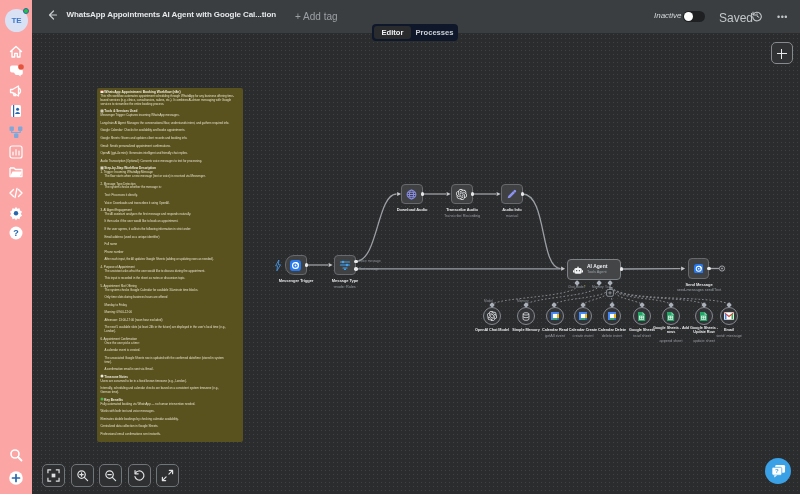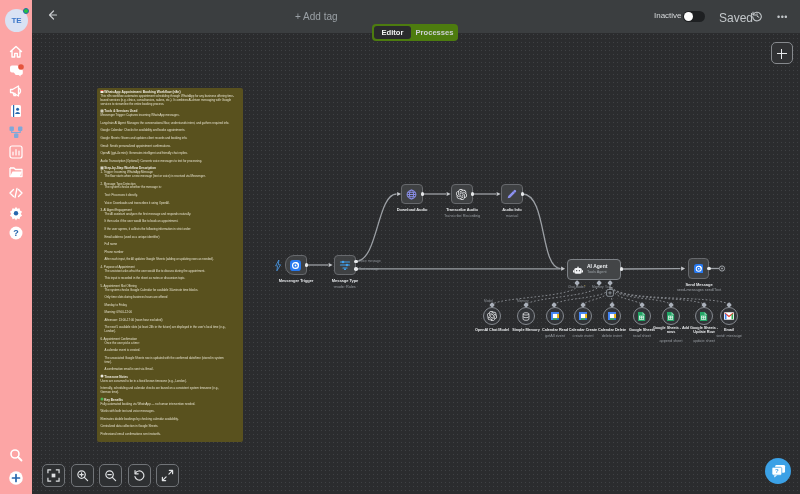--- a/index.html
+++ b/index.html
@@ -5,33 +5,33 @@
 * { margin:0; padding:0; box-sizing:border-box; }
 html,body { width:800px; height:494px; overflow:hidden; background:#2c2d2f; font-family:"Liberation Sans", sans-serif; }
 #stage { position:relative; width:800px; height:494px; overflow:hidden; }
 
 #canvas { position:absolute; left:32px; top:33px; right:0; bottom:0; background-color:#2b2c2e; }
 
 #topbar { position:absolute; left:32px; top:0; width:768px; height:33px; background:#3b3e40; }
 #title { position:absolute; left:34.5px; top:10px; font-size:8px; font-weight:bold; color:#e6e8ea; letter-spacing:-0.08px; }
 #addtag { position:absolute; left:263px; top:11px; font-size:10px; color:#9aa0a5; }
 #backarrow { position:absolute; left:14px; top:9px; width:12px; height:12px; }
-#inactive { position:absolute; left:622px; top:11px; font-size:8px; color:#d6d9db; }
+#inactive { position:absolute; left:622px; top:11px; font-size:8px; color:#d6d9db;font-style:italic; }
 .toggle { position:absolute; left:651px; top:11px; width:22px; height:11px; background:#1e2022; border-radius:6px; }
 .toggle .knob { position:absolute; left:1px; top:1px; width:9px; height:9px; border-radius:50%; background:#fdfdfd; }
 #saved { position:absolute; left:687px; top:11px; font-size:12px; color:#c3c7ca; }
 #hist { position:absolute; left:719px; top:10px; width:12px; height:12px; }
 #dots3 { position:absolute; left:745px; top:12px; font-size:9px; color:#c3c7ca; letter-spacing:0.5px; }
 
 #sidebar { position:absolute; left:0; top:0; width:32px; height:494px; background:#fca5a5; z-index:5; }
 #avatar { position:absolute; left:5px; top:9px; width:23px; height:23px; border-radius:50%; background:#d9e2f4; color:#3d77c9; font-size:8px; font-weight:bold; text-align:center; line-height:23px; }
 #avatar .dot { position:absolute; right:-1px; top:-1px; width:6px; height:6px; border-radius:50%; background:#24c341; border:1px solid #2767ae; }
 .sic { position:absolute; left:8px; width:16px; height:16px; }
 
-#tabs { position:absolute; left:372px; top:24px; width:86px; height:17px; background:#4d7c0f; border-radius:4px; z-index:6; display:flex; align-items:center; }
+#tabs { position:absolute; left:372px; top:24px; width:86px; height:17px; background:#0f172a; border-radius:4px; z-index:6; display:flex; align-items:center; }
 #tab-editor { margin-left:2px; width:37px; height:13px; background:#2a2b2d; border-radius:3px; color:#f2f3f4; font-size:7.6px; font-weight:bold; text-align:center; line-height:13px; }
 #tab-exec { flex:1; color:#cdd1d5; font-size:7.6px; font-weight:bold; text-align:center; }
 
 #addbtn { position:absolute; left:771px; top:42px; width:22px; height:22px; border:1.6px solid #86898d; border-radius:5px; background:#313234; color:#e8eaec; z-index:4; }
 #addbtn:before { content:""; position:absolute; left:4.5px; top:9.6px; width:10px; height:1.8px; background:#e8eaec; }
 #addbtn:after { content:""; position:absolute; left:8.6px; top:5.5px; width:1.8px; height:10px; background:#e8eaec; }
 
 #sticky { position:absolute; left:97px; top:88px; width:146px; height:354px; background:#59511e; border-radius:2px; z-index:2; overflow:hidden; }
 #stickyin { width:292px; transform:scale(0.5); transform-origin:0 0; padding:3.5px 8px 0 7px; color:#e4e0cc; font-size:5.8px; line-height:1.33; }
 #sticky .h { font-weight:bold; color:#efece0; font-size:6.2px; margin-top:6.6px; }
@@ -60,20 +60,21 @@
             <rect x="1" y="1" width="1" height="1" fill="#3f4144"></rect>
           </pattern>
         </defs>
         <rect width="768" height="461" fill="url(#dotp)"></rect>
       </svg></div>
 
   <div id="topbar">
     <svg id="backarrow" viewBox="0 0 12 12">
         <path d="M7.5 2 L3.5 6 L7.5 10 M3.5 6 H10.5" stroke="#c8cbce" stroke-width="1.2" fill="none" stroke-linecap="round" stroke-linejoin="round"></path>
       </svg>
+    <div id="title">WhatsApp Appointments AI Agent with Google Cal...tion</div>
     <div id="addtag">+ Add tag</div>
     <div id="inactive">Inactive</div>
     <div class="toggle">
         <div class="knob"></div>
       </div>
     <div id="saved">Saved</div>
     <svg id="hist" viewBox="0 0 12 12">
         <path d="M2.0 2.2 V5.0 H4.8" stroke="#c3c7ca" stroke-width="1" fill="none" stroke-linecap="round" stroke-linejoin="round"></path>
         <path d="M2.3 4.4 A4.3 4.3 0 1 1 1.7 6.8" stroke="#c3c7ca" stroke-width="1.1" fill="none" stroke-linecap="round"></path>
         <path d="M6 3.8 V6.2 L7.9 7.3" stroke="#c3c7ca" stroke-width="1" fill="none" stroke-linecap="round"></path>

